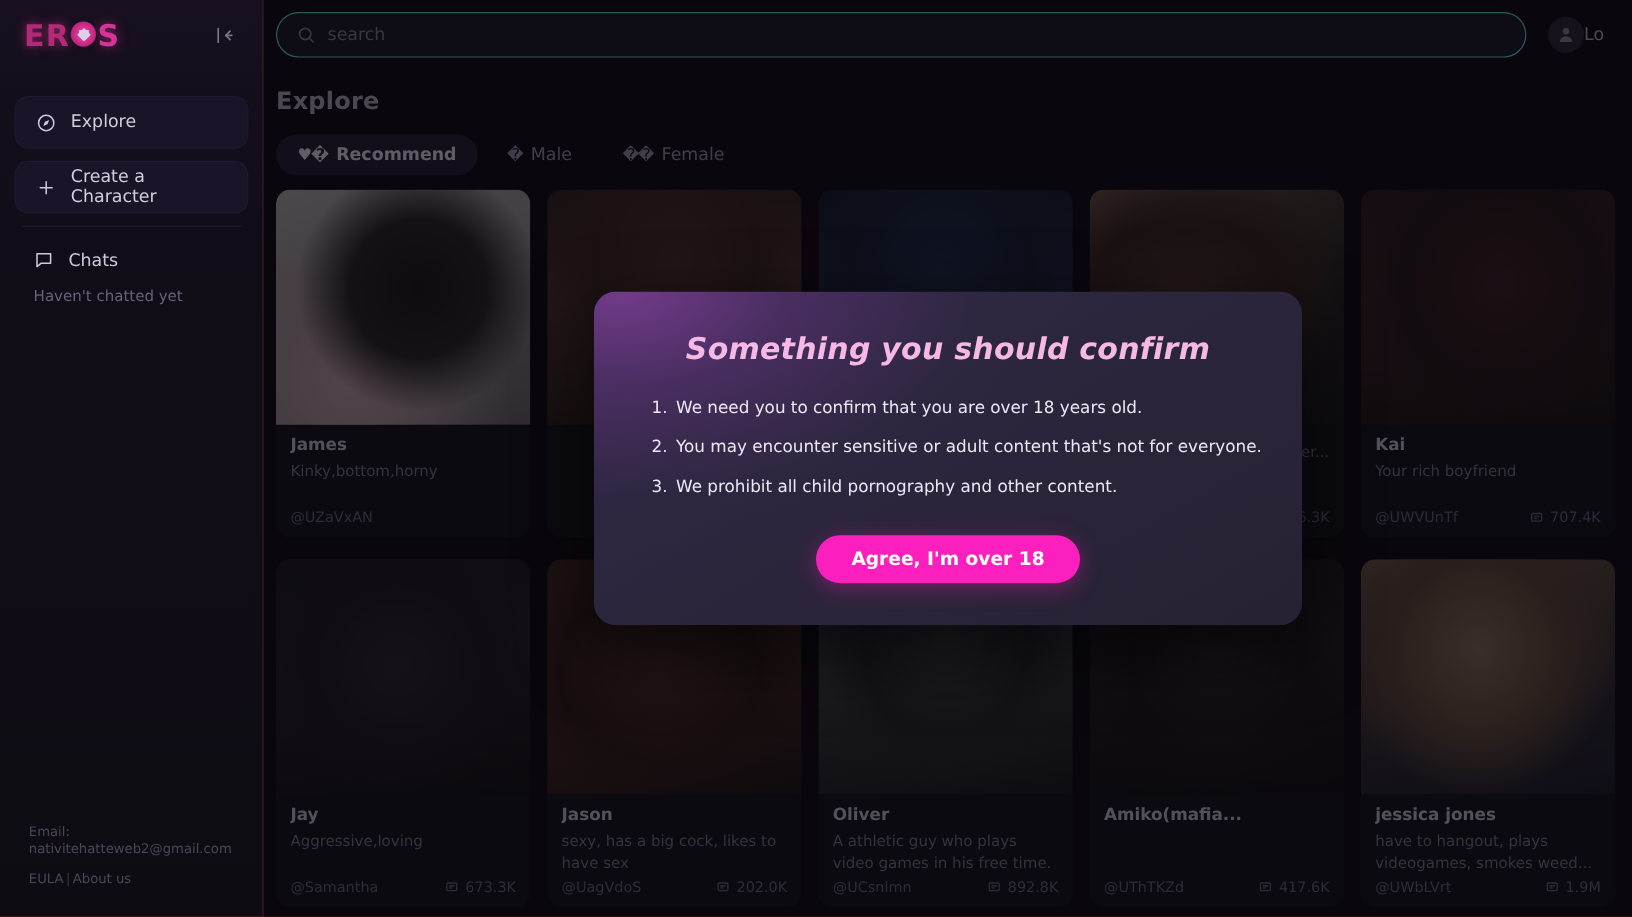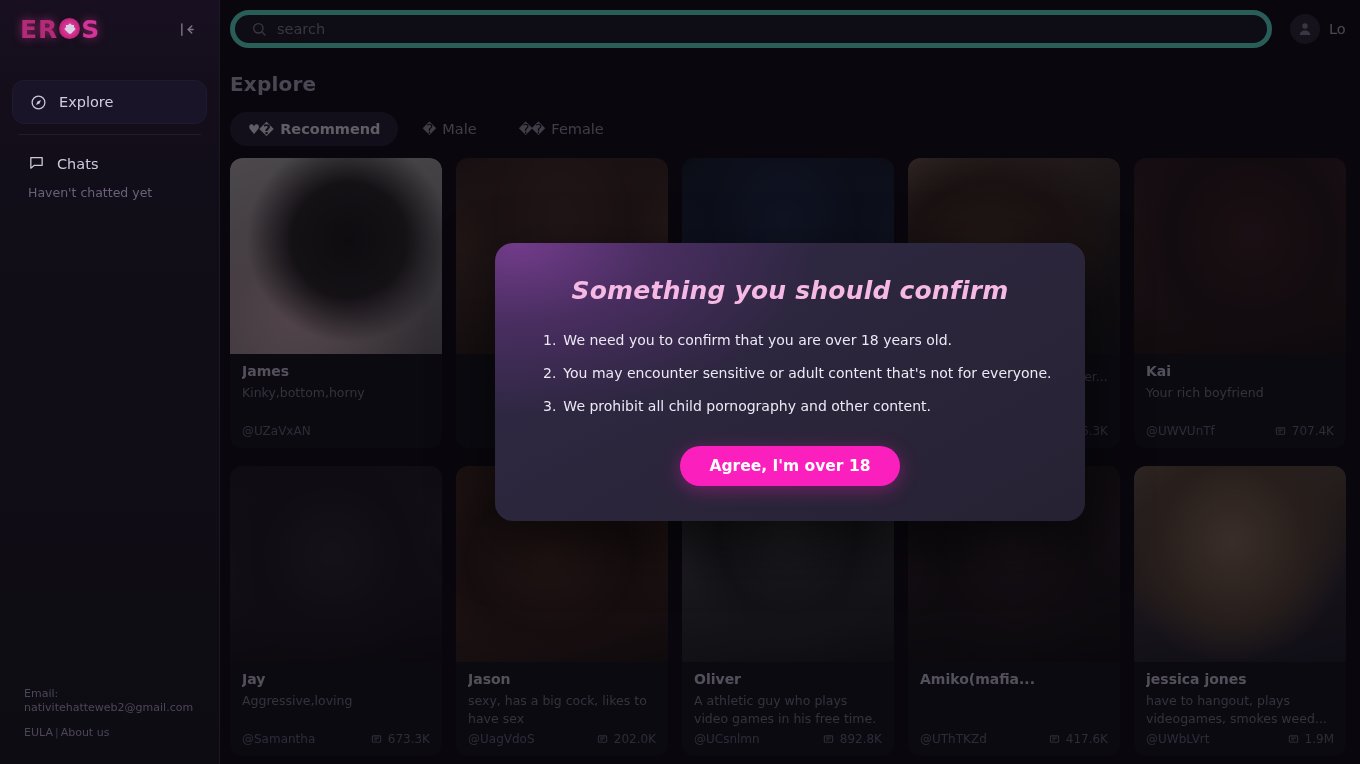--- a/index.html
+++ b/index.html
@@ -178,42 +178,42 @@
     position: relative;
     flex: 1 1 auto;
     max-width: 1042px;
     height: 38px;
   }
   .search-box {
     width: 100%;
     height: 38px;
     border-radius: 19px;
     background: #191626;
-    border: 5px solid #5eead4;
+    border: 1px solid #5eead4;
     display: flex;
     align-items: center;
     padding: 0 16px;
     gap: 10px;
   }
   .search-box .sico { color: #8b8398; display: flex; }
   .search-box input {
     flex: 1 1 auto;
     background: transparent;
     border: none;
     outline: none;
     color: #d6d0e0;
     font-size: 14.5px;
     font-family: "DejaVu Sans", "Liberation Sans", sans-serif;
   }
   .search-box input::placeholder { color: #8b8398; }
 
   .account {
     display: flex;
     align-items: center;
-    gap: 9px;
+    gap: 0;
     padding-right: 6px;
     cursor: pointer;
     flex: 0 0 auto;
     margin-left: 4px;
   }
   .avatar {
     width: 30px; height: 30px;
     border-radius: 50%;
     background: #2a2536;
     display: flex; align-items: center; justify-content: center;
@@ -453,20 +453,29 @@
       <div class="nav-item">
         <span class="ico">
           <svg width="17" height="17" viewBox="0 0 24 24" fill="none" stroke="currentColor" stroke-width="1.8">
             <circle cx="12" cy="12" r="9"></circle>
             <polygon points="15.5,8.5 10.5,10.5 8.5,15.5 13.5,13.5" fill="currentColor" stroke="none"></polygon>
           </svg>
         </span>
         <span>Explore</span>
       </div>
 
+      <div class="nav-item">
+        <span class="ico">
+          <svg width="17" height="17" viewBox="0 0 24 24" fill="none" stroke="currentColor" stroke-width="1.8" stroke-linecap="round">
+            <line x1="12" y1="5" x2="12" y2="19"></line>
+            <line x1="5" y1="12" x2="19" y2="12"></line>
+          </svg>
+        </span>
+        <span>Create a Character</span>
+      </div>
 
       <div class="divider"></div>
 
       <div class="chats-row">
         <span class="ico">
           <svg width="17" height="17" viewBox="0 0 24 24" fill="none" stroke="currentColor" stroke-width="1.8" stroke-linejoin="round">
             <path d="M4 5h16v11H9l-5 4z"></path>
           </svg>
         </span>
         <span>Chats</span>

